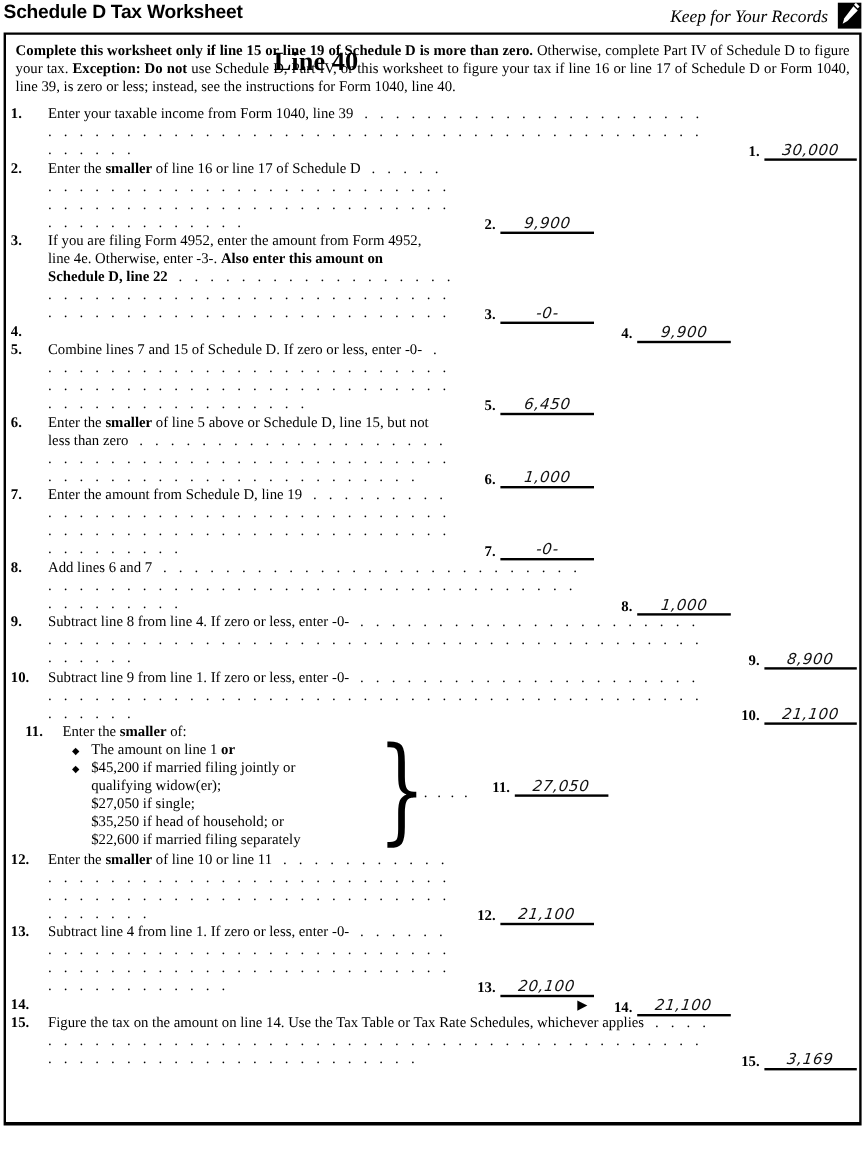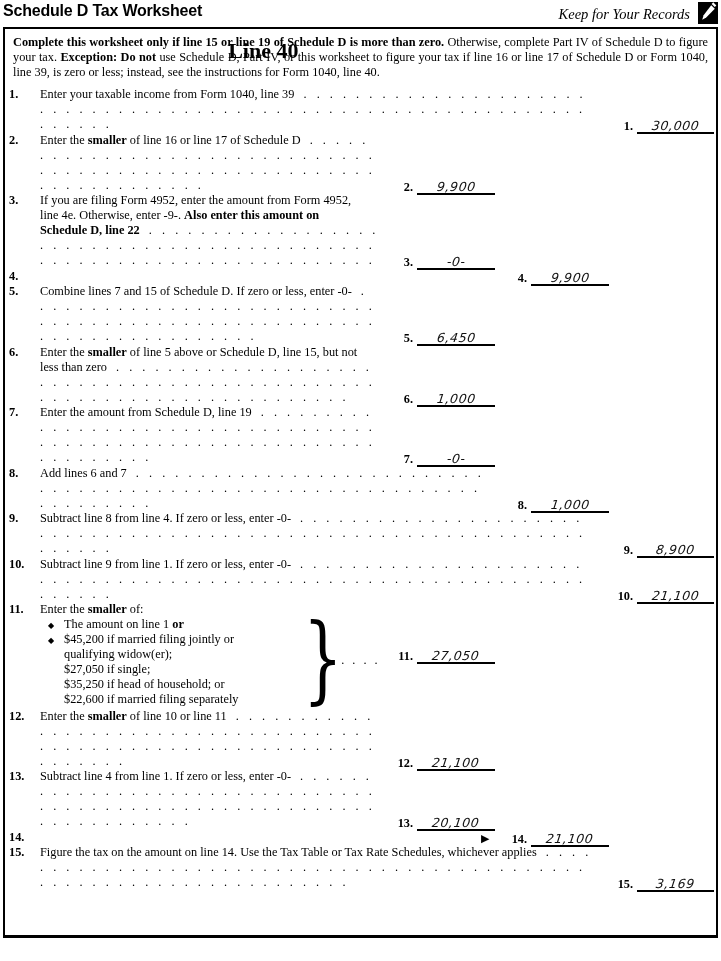--- a/index.html
+++ b/index.html
@@ -26,21 +26,21 @@
   
   .entry{position:absolute;bottom:-2px;display:flex;align-items:flex-end;}
   .cA .entry{left:379px;} .cB .entry{left:493px;} .cC .entry{left:599px;}
   .elabel{display:inline-block;width:26px;text-align:right;font-weight:bold;font-size:12.3px;margin-right:4px;line-height:15px;}
   .ul{display:inline-block;border-bottom:2px solid #000;height:16px;text-align:center;}
   .cA .ul,.cB .ul{width:78px;} .cC .ul{width:77px;}
   .val{display:inline-block;font-family:"DejaVu Sans",sans-serif;font-style:italic;font-size:12.5px;
        letter-spacing:0.6px;transform:skewX(-7deg);color:#111;}
   .arrow{position:absolute;left:-20px;bottom:3px;font-size:11px;line-height:11px;}
   
-  .r11{height:106px;}
+  .r11{height:106px;margin-left:12px;}
   .r11 .txt{width:330px;}
   .bullets{margin-left:8px;margin-top:0;}
   .bullet{position:relative;padding-left:16px;}
   .bullet .glyph{position:absolute;left:0;top:1px;font-size:8px;}
   .brace{position:absolute;left:295px;top:12px;font-size:96px;line-height:88px;font-weight:100;
          transform:scaleX(0.65);transform-origin:left center;font-family:"DejaVu Serif",serif;}
   .dots11{position:absolute;left:322px;top:51px;width:52px;overflow:hidden;white-space:nowrap;
           font-size:12.3px;word-spacing:5px;}
   .r11 .entry{bottom:auto;top:44px;}
 </style>
@@ -74,21 +74,21 @@
       <div class="row cA">
         <span class="num">2.</span>
         <div class="txt"><span>Enter the </span><b>smaller</b><span> of line 16 or line 17 of Schedule D</span><span class="dots"> . . . . . . . . . . . . . . . . . . . . . . . . . . . . . . . . . . . . . . . . . . . . . . . . . . . . . . . . . . . . . . . . . . . . . .</span></div>
         <div class="entry">
           <b class="elabel">2.</b>
           <span class="ul"><i class="val">9,900</i></span>
         </div>
       </div>
       <div class="row cA">
         <span class="num">3.</span>
-        <div class="txt"><span>If you are filing Form 4952, enter the amount from Form 4952,</span><br><span>line 4e. Otherwise, enter -9-. </span><b>Also enter this amount on</b><br><b>Schedule D, line 22</b><span class="dots"> . . . . . . . . . . . . . . . . . . . . . . . . . . . . . . . . . . . . . . . . . . . . . . . . . . . . . . . . . . . . . . . . . . . . . .</span></div>
+        <div class="txt"><span>If you are filing Form 4952, enter the amount from Form 4952,</span><br><span>line 4e. Otherwise, enter -3-. </span><b>Also enter this amount on</b><br><b>Schedule D, line 22</b><span class="dots"> . . . . . . . . . . . . . . . . . . . . . . . . . . . . . . . . . . . . . . . . . . . . . . . . . . . . . . . . . . . . . . . . . . . . . .</span></div>
         <div class="entry">
           <b class="elabel">3.</b>
           <span class="ul"><i class="val">-0-</i></span>
         </div>
       </div>
       <div class="row cB">
         <span class="num">4.</span>
         <div class="entry">
           <b class="elabel">4.</b>
           <span class="ul"><i class="val">9,900</i></span>

